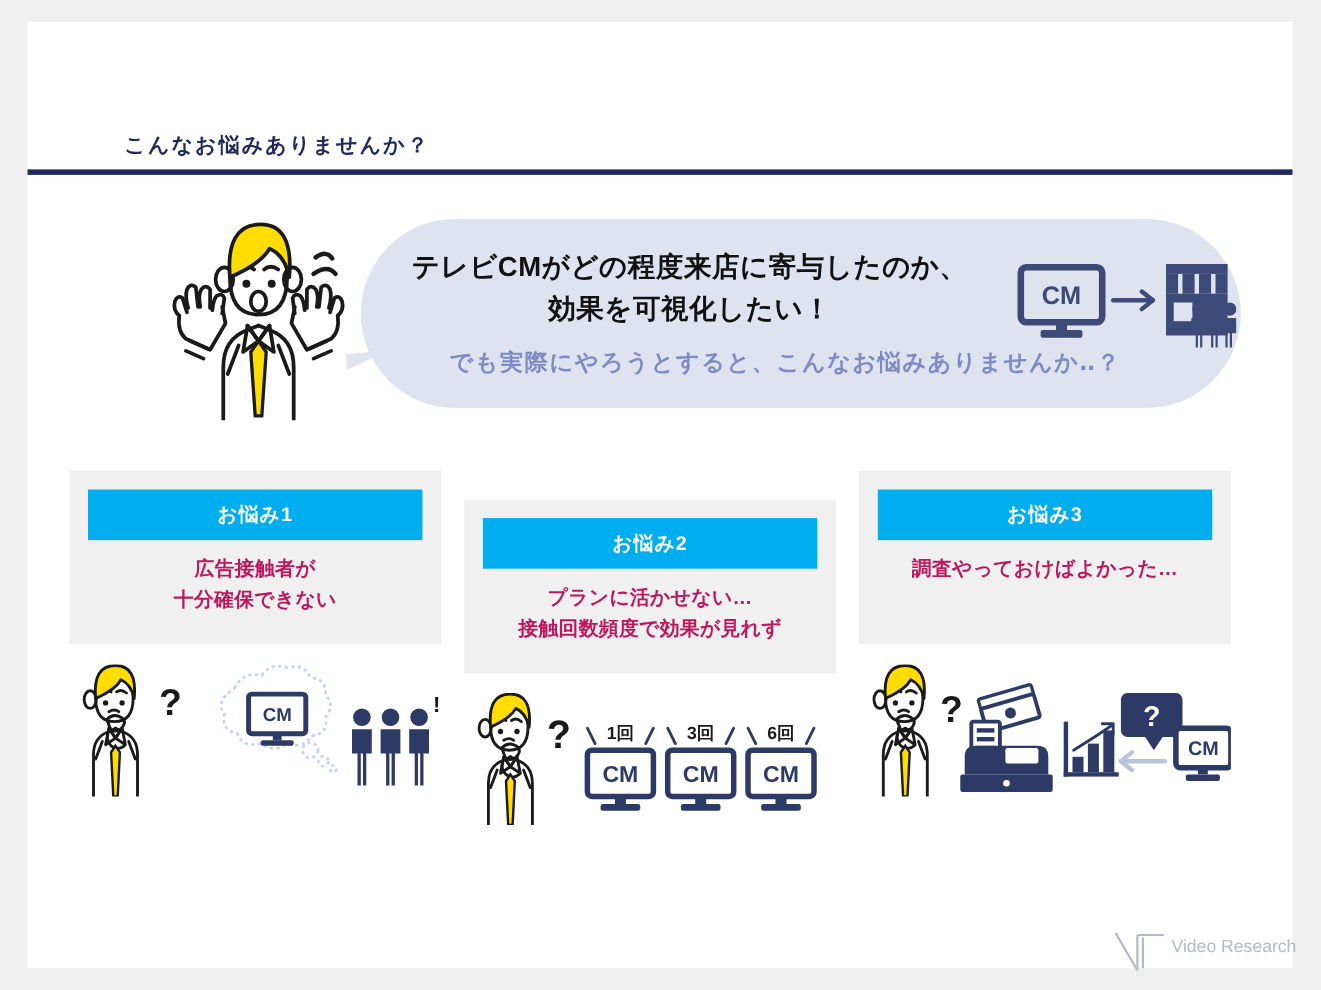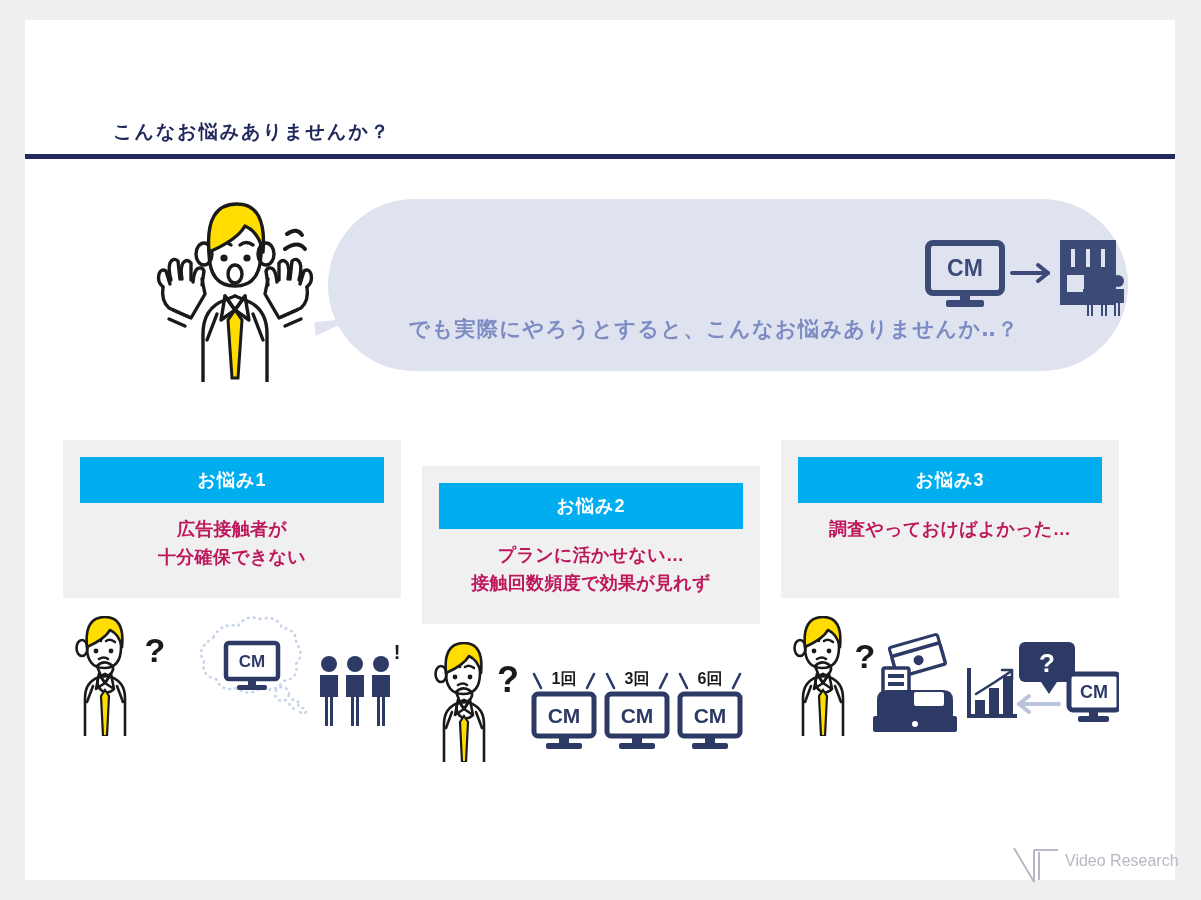--- a/index.html
+++ b/index.html
@@ -83,21 +83,21 @@
   }
   #bubble-icon {
     position: absolute;
     left: 596px; top: 38px;
     width: 200px; height: 80px;
   }
 
   
   #cards {
     position: absolute;
-    left: 38px; top: 420px;
+    left: 38px; top: 408px;
     width: 1075px; height: 300px;
   }
   .card { position: absolute; top: 0; width: 338px; }
   .card-1 { left: 0px; }
   .card-2 { left: 359px; margin-top: 26px; }
   .card-3 { left: 718px; }
 
   .card-panel {
     position: relative;
     width: 338px; height: 158px;
@@ -195,20 +195,24 @@
       <path d="M84 60 q-4 -48 28 -48 q30 0 26 48 q-4 -20 -18 -26 q-8 14 -36 26 z" fill="#FFDD00" stroke="#1A1A1A" stroke-width="3.4" stroke-linejoin="round"></path>
 
       <circle cx="99" cy="66" r="3.6" fill="#1A1A1A"></circle>
       <circle cx="122" cy="66" r="3.6" fill="#1A1A1A"></circle>
 
       <path d="M110 118 l7 10 l-4 58 l-6 0 l-4 -58 z" fill="#FFDD00" stroke="#1A1A1A" stroke-width="3"></path>
     </svg>
 
     <div id="bubble-tail"></div>
     <div id="bubble">
+      <div id="bubble-main">
+        <div>テレビCMがどの程度来店に寄与したのか、</div>
+        <div>効果を可視化したい！</div>
+      </div>
       <div id="bubble-sub">でも実際にやろうとすると、こんなお悩みありませんか‥？</div>
 
       <svg id="bubble-icon" viewBox="0 0 200 80">
 
         <rect x="4" y="6" width="74" height="50" rx="5" fill="none" stroke="#3C4A77" stroke-width="6"></rect>
         <text x="41" y="39" text-anchor="middle" font-family="'Liberation Sans', sans-serif" font-size="23" font-weight="700" fill="#3C4A77">CM</text>
         <rect x="36" y="56" width="10" height="8" fill="#3C4A77"></rect>
         <rect x="22" y="63" width="38" height="7" rx="2" fill="#3C4A77"></rect>
 
         <g stroke="#3C4A77" stroke-width="4" fill="none" stroke-linecap="round" stroke-linejoin="round">

